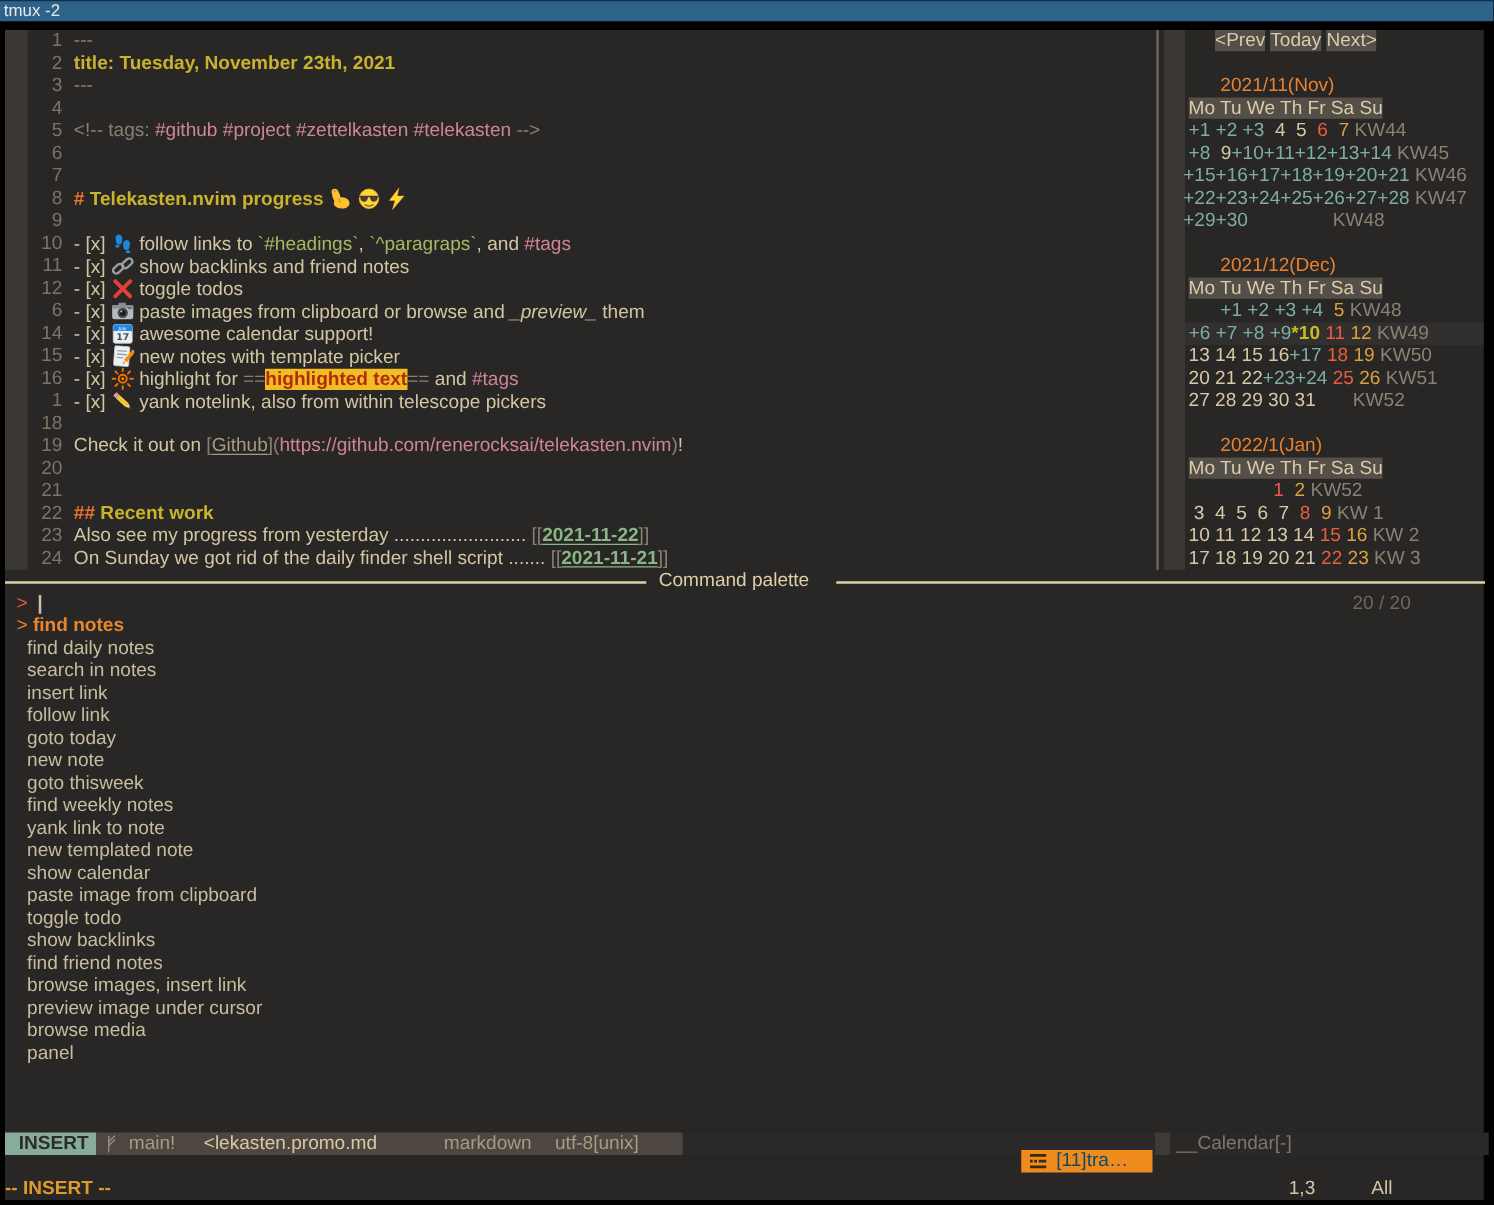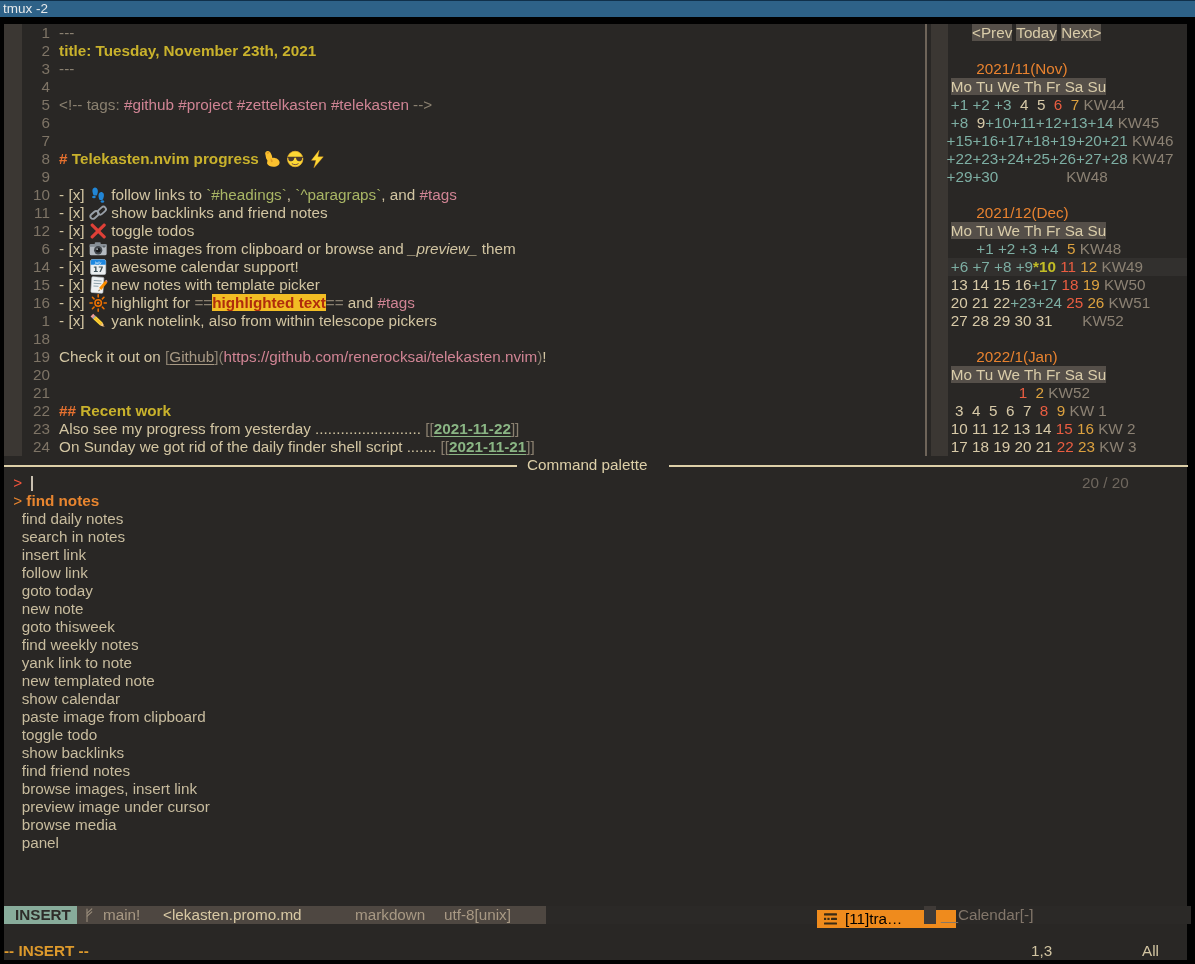--- a/index.html
+++ b/index.html
@@ -64,30 +64,30 @@
   #sl-mode span{position:absolute;left:11px;}
   #sl-mid{position:absolute;left:73px;top:0;width:469px;height:18px;background:var(--c-slmid);}
   #sl-branch-icon{position:absolute;left:79px;top:1px;}
   #sl-branch{position:absolute;left:99px;color:var(--c-slgray);}
   #sl-file{position:absolute;left:159px;color:var(--c-slfile);}
   #sl-ft{position:absolute;left:351px;color:var(--c-slgray);}
   #sl-enc{position:absolute;left:440px;color:var(--c-slgray);}
   #sl-words{position:absolute;left:549px;top:0;width:262px;height:18px;background:var(--c-slgreen);color:var(--c-sldark);}
   #sl-words .stats{position:absolute;left:7px;white-space:pre;}
   #sl-words .loc{position:absolute;left:144px;font-weight:bold;white-space:pre;}
-  #sl-tab{position:absolute;left:813px;top:4px;width:105px;height:18px;background:var(--c-slorange);color:#000000;padding-left:34px;}
+  #sl-tab{position:absolute;left:813px;top:14px;width:105px;height:18px;background:var(--c-slorange);color:#0c4a6e;}
   #sl-tab-icon{position:absolute;left:6px;top:2px;}
   #sl-tab span.txt{position:absolute;left:28px;}
   #sl-block{position:absolute;left:920px;top:0;width:12px;height:18px;background:#3f3a37;}
   #sl-buf{position:absolute;left:937px;color:var(--c-slbuf);}
   
   #cmdline{position:absolute;left:4px;top:900px;color:var(--c-fg);white-space:pre;}
   #msgline{position:absolute;left:4px;top:918px;color:var(--c-modemsg);font-weight:bold;white-space:pre;}
   #ruler-pos{position:absolute;left:1031px;top:918px;color:var(--c-fg);}
-  #ruler-scroll{position:absolute;left:1142px;top:918px;color:var(--c-fg);}
+  #ruler-scroll{position:absolute;left:1097px;top:918px;color:var(--c-fg);}
   svg.em{width:18.36px;height:18px;vertical-align:-4px;overflow:visible;}
 </style>
 </head>
 <body>
 
 <div id="screen">
   <div id="titlebar">
     <span>tmux  -2</span>
   </div>
   <div id="term">

